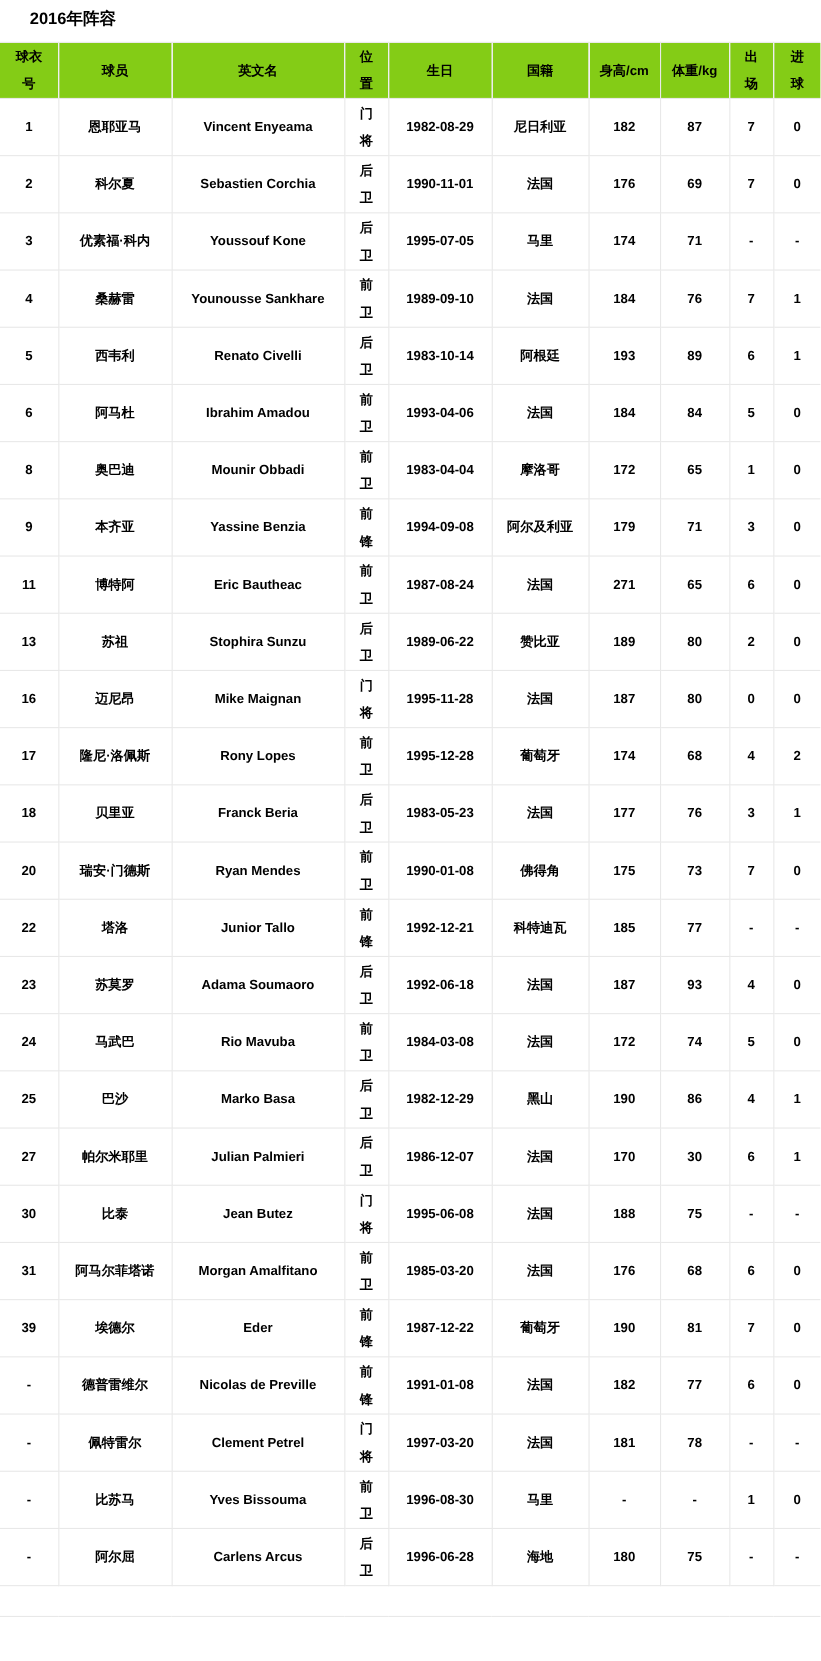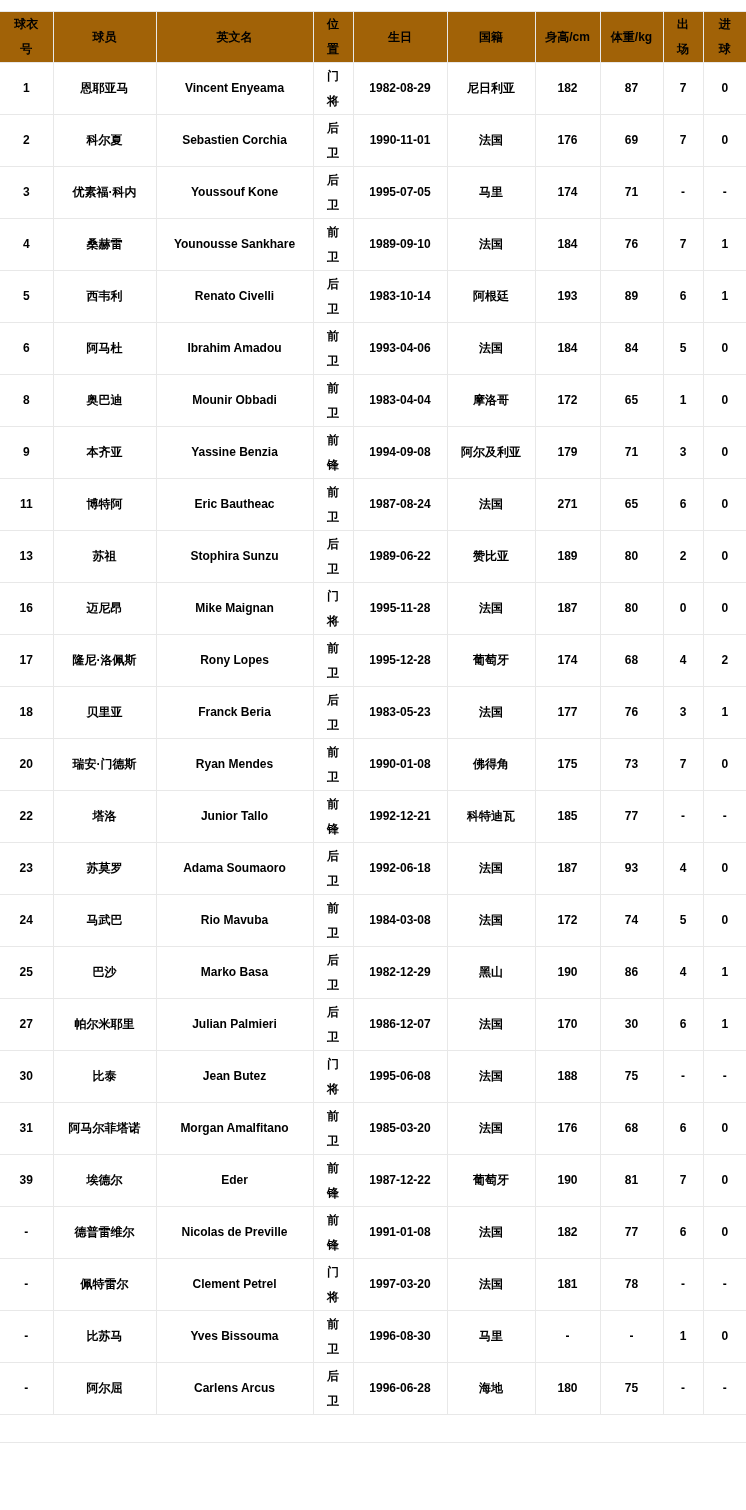--- a/index.html
+++ b/index.html
@@ -30,21 +30,21 @@
     border: 1px solid #e8e8e8;
     text-align: center;
     vertical-align: middle;
     font-size: 12px;
     font-weight: bold;
     color: #000000;
     line-height: 25px;
     padding: 0;
     overflow: hidden;
   }
-  th { height: 41px; background: #a16207; }
+  th { height: 41px; background: #84cc16; }
   td { height: 52px; }
   th:first-child, td:first-child { border-left: 0; }
   th:last-child, td:last-child { border-right: 0; }
 
   
   col.c0 { width: 53px; }
   col.c1 { width: 103px; }
   col.c2 { width: 157px; }
   col.c3 { width: 40px; }
   col.c4 { width: 94px; }
@@ -66,20 +66,21 @@
     border-left: 0;
     border-right: 0;
     border-top: 1px solid #e8e8e8;
     border-bottom: 1px solid #e8e8e8;
   }
 </style>
 </head>
 <body>
 
 <div class="page">
+  <div class="page-title">2016年阵容</div>
 
   <table class="squad">
     <colgroup>
       <col class="c0">
         <col class="c1">
         <col class="c2">
         <col class="c3">
         <col class="c4">
       <col class="c5">
         <col class="c6">

